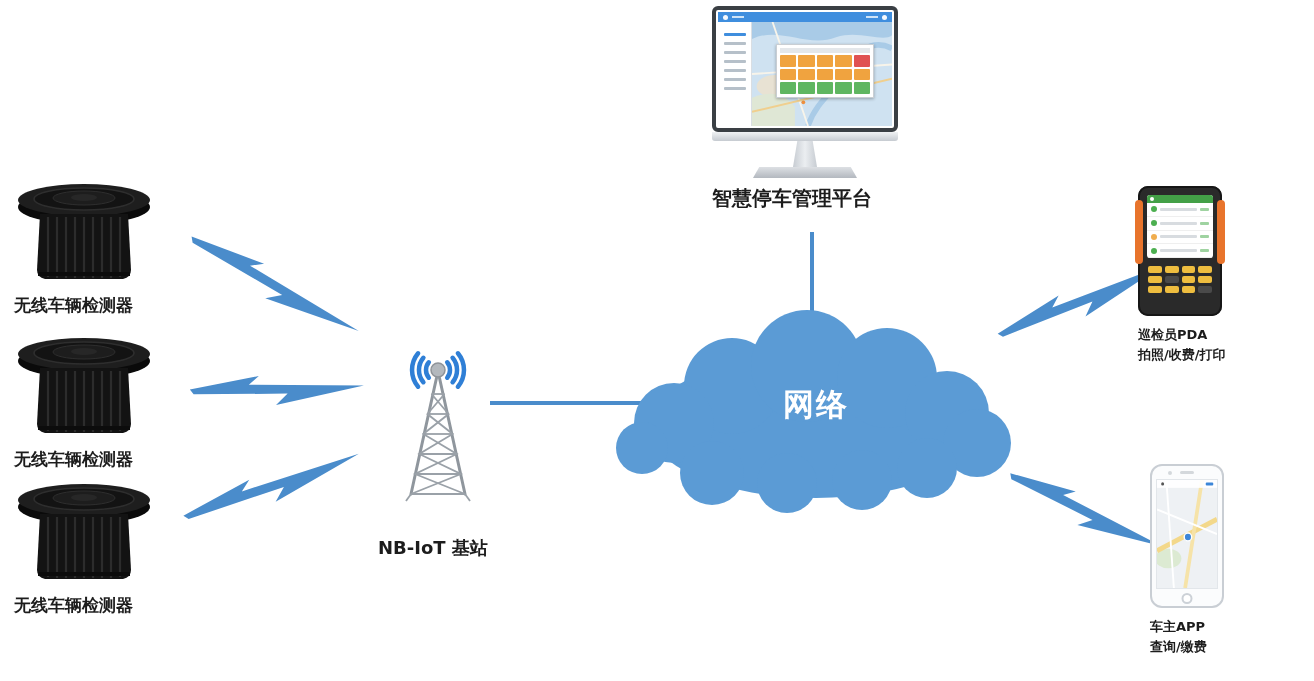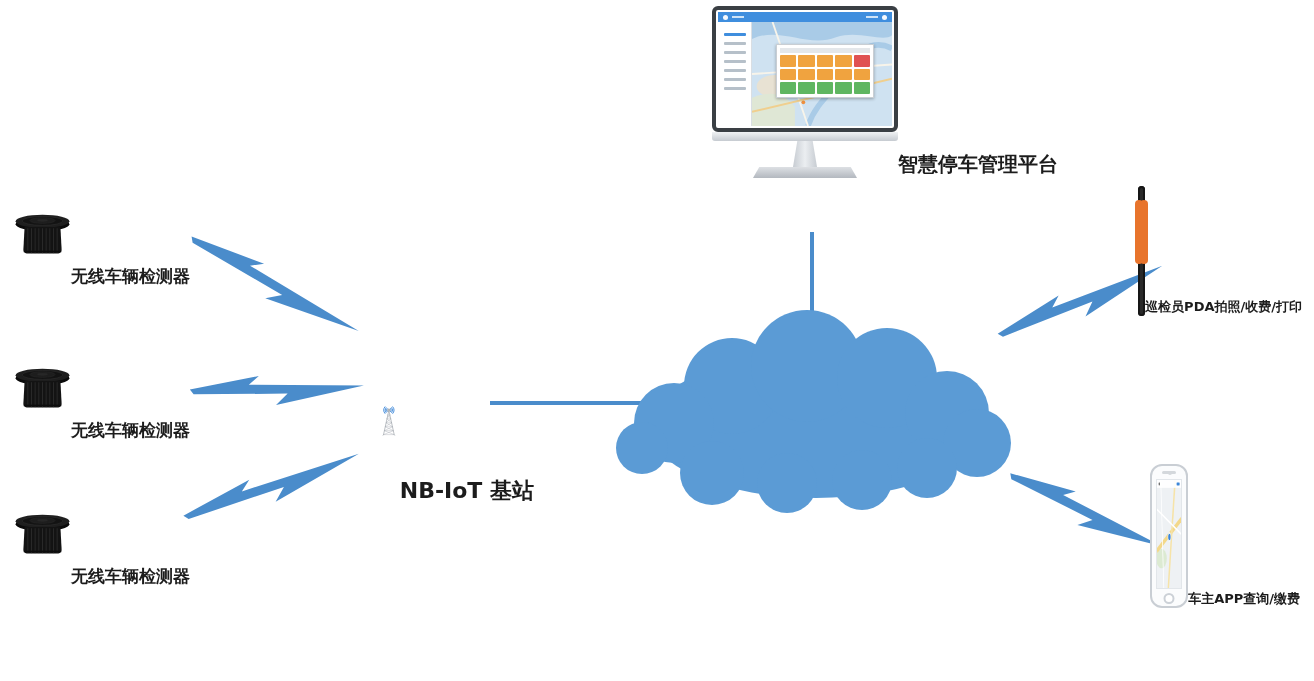--- a/index.html
+++ b/index.html
@@ -1,23 +1,23 @@
 <!DOCTYPE html>
 <html><head>
 <meta charset="utf-8">
 <style>
   *{box-sizing:border-box;margin:0;padding:0}
   body{
     width:1314px;height:681px;position:relative;background:#fff;overflow:hidden;
     font-family:"DejaVu Sans","Liberation Sans",sans-serif;
   }
   .abs{position:absolute}
-  .node{position:absolute;display:flex;flex-direction:row;align-items:flex-end}
+  .node{position:absolute;display:flex;flex-direction:column;align-items:flex-start}
   .node-label{font-size:17px;font-weight:600;color:#1c1c1c;text-align:center;white-space:nowrap;margin-top:6px}
-  .station-label{font-size:22px;margin-top:19px}
+  .station-label{font-size:18px;margin-top:30px}
   .platform-label{font-size:20px;margin-top:7px}
   .side-label{font-size:13px;margin-top:2px}
   .side-label.first{margin-top:10px}
   .cloud-label{text-align:center;font-size:31px;font-weight:700;color:#ffffff;letter-spacing:2px}
 
   .link{position:absolute;background:#4a8ccb}
   svg.bolt{position:absolute;overflow:visible}
   svg.bolt polygon{fill:#4a8ccb}
 
   
@@ -101,20 +101,21 @@
       <circle cx="335" cy="105" r="42"></circle>
       <circle cx="62" cy="115" r="40"></circle>
       <circle cx="30" cy="140" r="26"></circle>
       <circle cx="365" cy="135" r="34"></circle>
       <circle cx="100" cy="165" r="32"></circle>
       <circle cx="175" cy="175" r="30"></circle>
       <circle cx="250" cy="172" r="30"></circle>
       <circle cx="315" cy="160" r="30"></circle>
     </g>
   </svg>
+  <div class="abs cloud-label" style="left:612px;top:384px;width:408px">网络</div>
 
   <div class="node" style="left:14px;top:184px;width:176px">
     <svg width="140" height="104" viewBox="0 0 140 104">
       <ellipse cx="70" cy="23" rx="66" ry="17" fill="#0a0a0a"></ellipse>
       <ellipse cx="70" cy="16" rx="66" ry="16" fill="#1e1e1e"></ellipse>
       <ellipse cx="70" cy="15" rx="50" ry="11" fill="#131313" stroke="#2e2e2e" stroke-width="1.5"></ellipse>
       <ellipse cx="70" cy="14" rx="31" ry="7" fill="#1d1d1d" stroke="#2e2e2e" stroke-width="1"></ellipse>
       <ellipse cx="70" cy="13.5" rx="13" ry="3.5" fill="#272727"></ellipse>
       <path d="M26,30 L114,30 L117,86 Q117,93 109,95 L31,95 Q23,93 23,86 Z" fill="#131313"></path>
       <g stroke="#2c2c2c" stroke-width="2.2">

